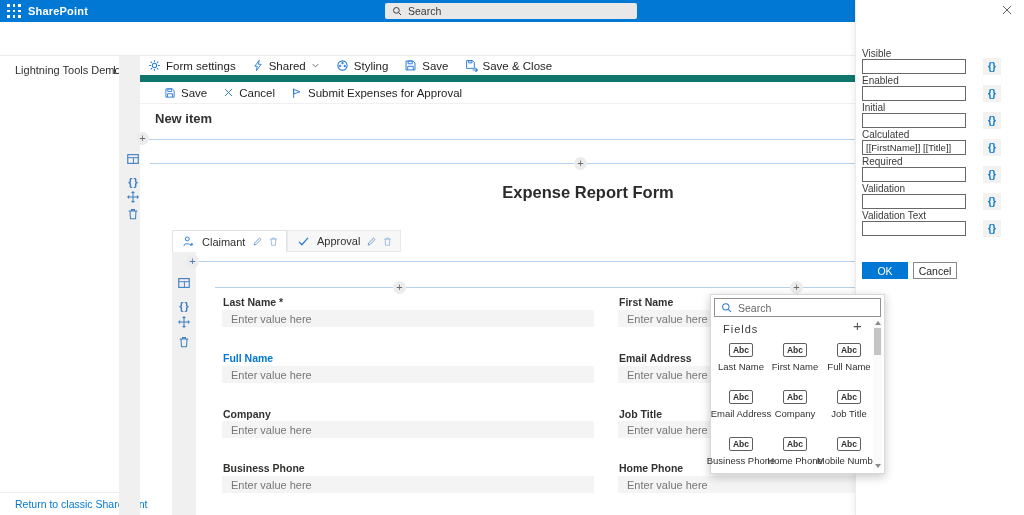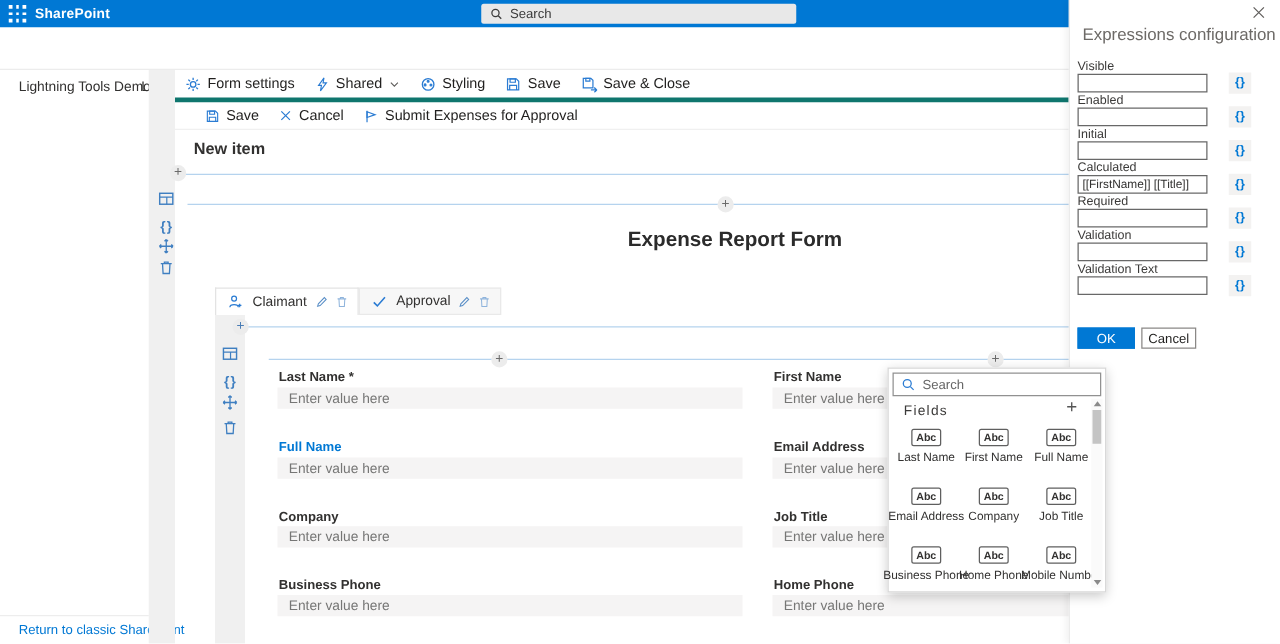--- a/index.html
+++ b/index.html
@@ -27,21 +27,21 @@
   .side-item.blue { color:#0078d4; }
   .side-footer-line { position:absolute; left:0; top:492px; width:119px; height:1px; background:#ededed; }
   .side-footer { position:absolute; left:15px; top:498px; font-size:10.5px; color:#0078d4; cursor:pointer; white-space:nowrap; }
 
   
   .strip { position:absolute; background:#f0f0f0; }
   .strip-icon { position:absolute; width:14px; height:14px; color:#3f7fc1; cursor:pointer; }
   .braces-glyph { font-size:11px; font-weight:bold; color:#3f7fc1; line-height:14px; text-align:center; width:14px; display:inline-block; }
 
   
-  .toolbar1 { position:absolute; left:140px; top:56px; width:715px; height:26px; border-bottom:4px solid #0f766e; display:flex; align-items:center; padding-left:8px; gap:16px; background:#fff; }
+  .toolbar1 { position:absolute; left:140px; top:56px; width:715px; height:26px; border-bottom:7px solid #0f766e; display:flex; align-items:center; padding-left:8px; gap:16px; background:#fff; }
   .toolbar2 { position:absolute; left:140px; top:82px; width:715px; height:22px; border-bottom:1px solid #f0f0f0; display:flex; align-items:center; padding-left:24px; gap:16px; background:#fff; }
   .tb-btn { display:flex; align-items:center; gap:5px; font-size:11.5px; color:#201f1e; cursor:pointer; white-space:nowrap; }
   .tb-btn svg { color:#2b7cd3; }
 
   .new-item { position:absolute; left:155px; top:111px; font-size:13px; font-weight:bold; color:#323130; }
 
   
   .hline { position:absolute; height:1px; background:#b5d3ee; }
   .plus-dot { position:absolute; width:13px; height:13px; border-radius:50%; background:#ececec; color:#6a6a6a; font-size:11px; line-height:12px; text-align:center; cursor:pointer; z-index:2; }
   .plus-dot.blue { color:#4a7db5; }
@@ -288,21 +288,20 @@
   <input class="fld-input" style="left: 618px; top: 366px; width: 367px;" placeholder="Enter value here">
   <div class="fld-label" style="left:619px; top:408px;">Job Title</div>
   <input class="fld-input" style="left: 618px; top: 421px; width: 367px;" placeholder="Enter value here">
   <div class="fld-label" style="left:619px; top:462px;">Home Phone</div>
   <input class="fld-input" style="left: 618px; top: 476px; width: 367px;" placeholder="Enter value here">
 
   <div class="panel"></div>
   <svg class="panel-close" viewBox="0 0 16 16">
       <path d="M2.5 2.5l11 11M13.5 2.5l-11 11" stroke="currentColor" stroke-width="1.3"></path>
     </svg>
-  <div class="panel-title">Expressions configuration</div>
 
   <div class="pn-label" style="top:48px;">Visible</div>
   <input class="pn-input" style="top: 59px;" value="">
   <div class="pn-brace" style="top:58px;">{}</div>
 
   <div class="pn-label" style="top:75px;">Enabled</div>
   <input class="pn-input" style="top: 86px;" value="">
   <div class="pn-brace" style="top:85px;">{}</div>
 
   <div class="pn-label" style="top:102px;">Initial</div>

